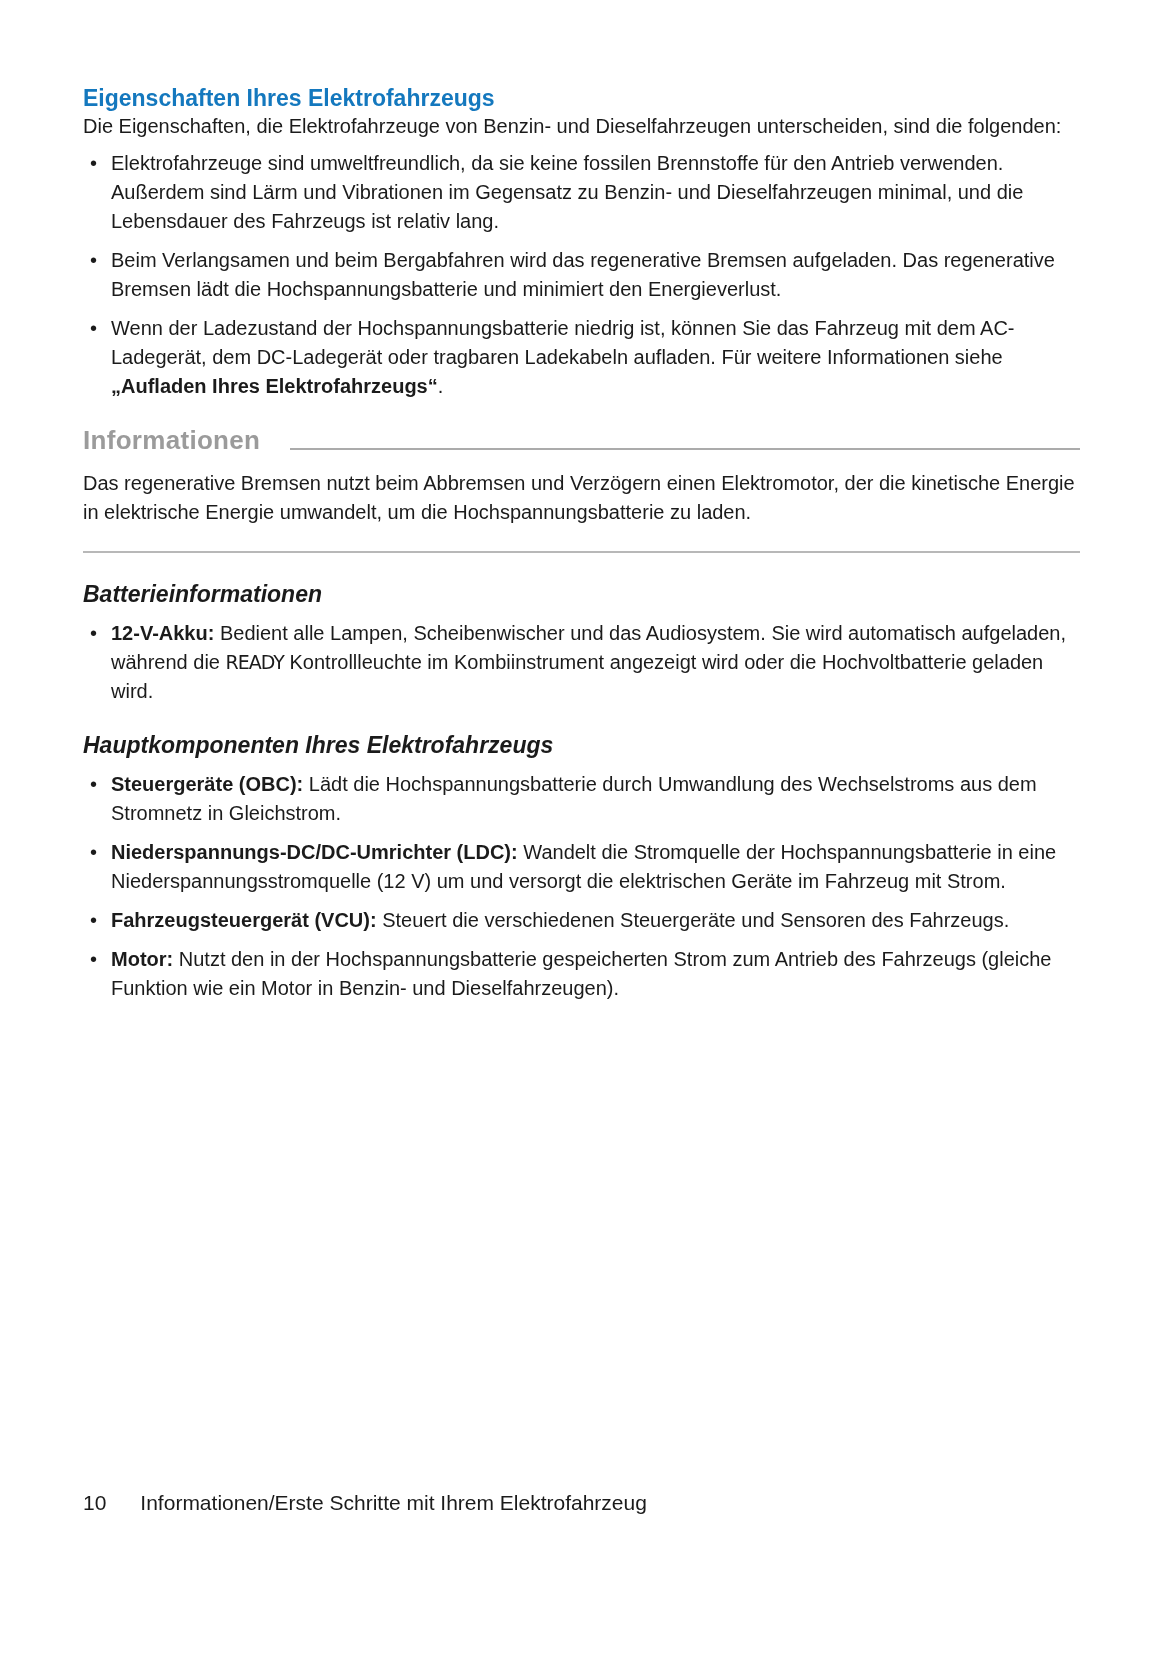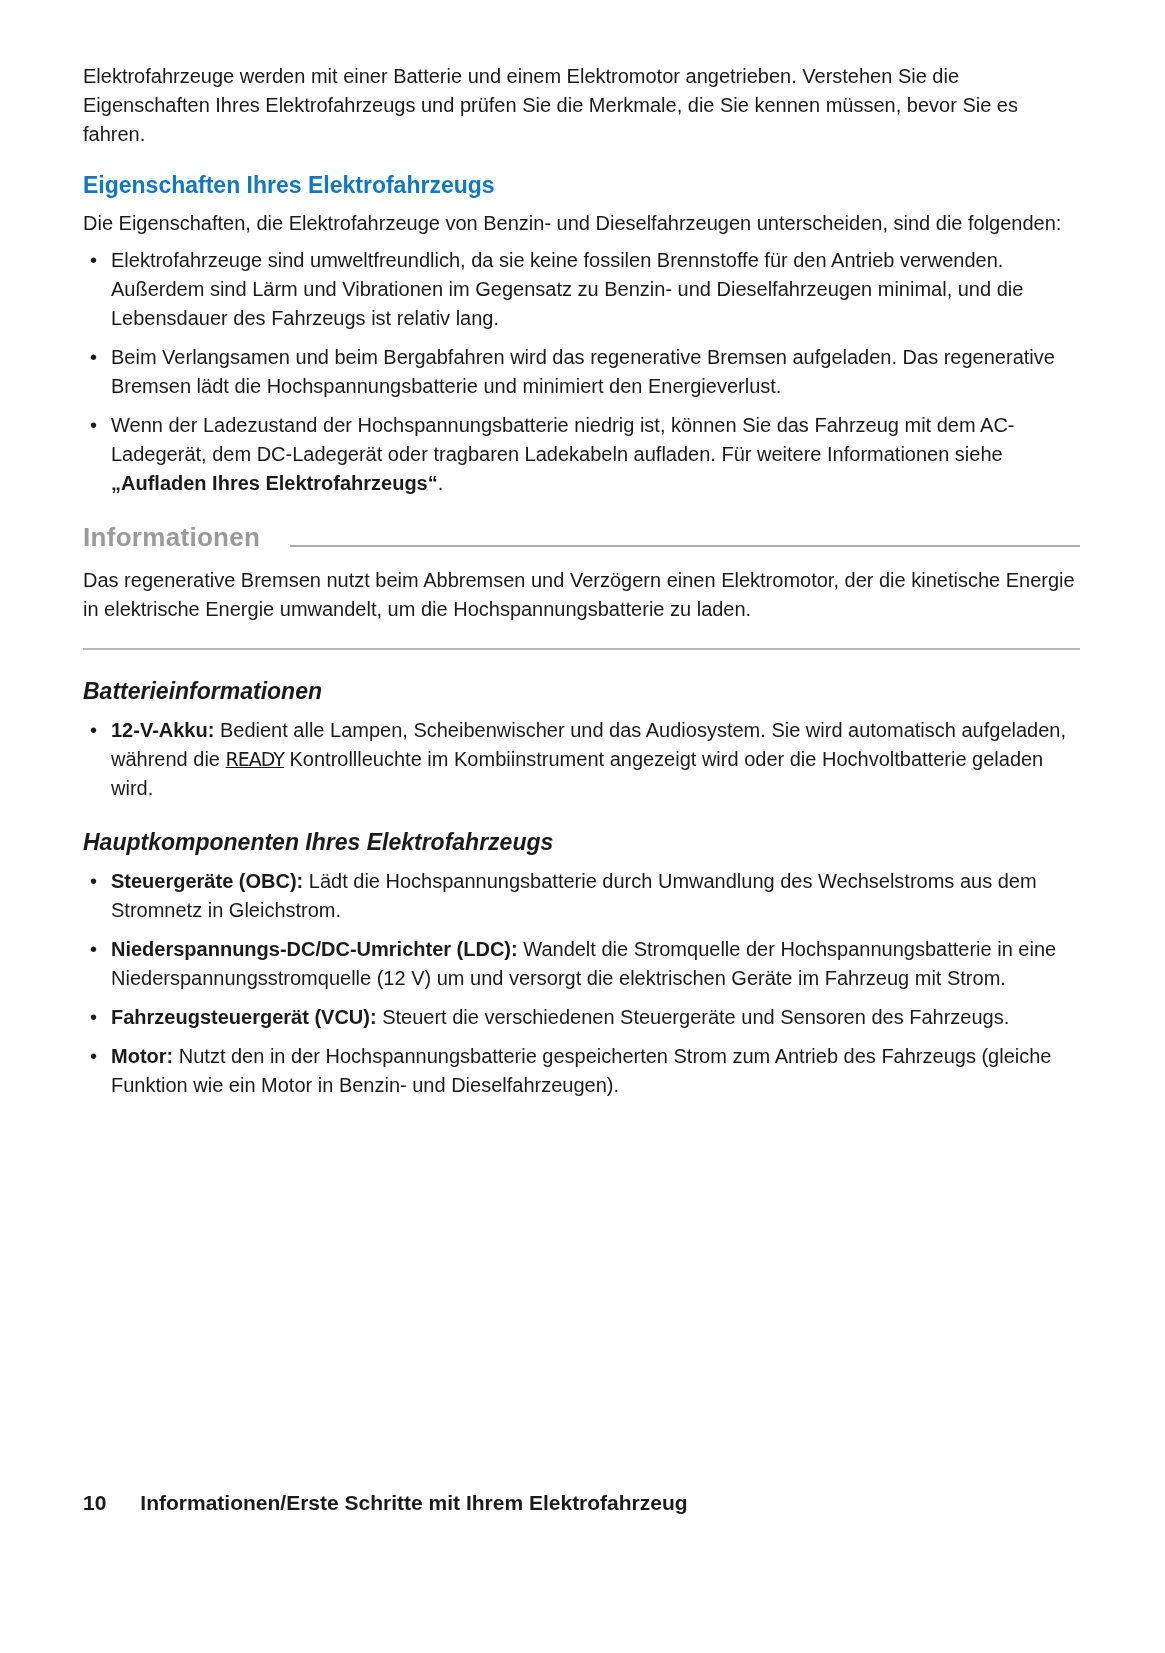--- a/index.html
+++ b/index.html
@@ -25,21 +25,20 @@
   .body {
     font-size: 20px;
     line-height: 1.45;
     margin-bottom: 8px;
   }
   .sec-heading {
     color: var(--accent-blue, #1478be);
     font-size: 23px;
     font-weight: bold;
     margin-top: 23px;
-    margin-bottom: 10px;
   }
   .sub-heading {
     font-size: 23px;
     font-weight: bold;
     font-style: italic;
     margin-top: 26px;
     margin-bottom: 11px;
   }
   ul.bullets { list-style: none; margin-top: 2px; }
   li.bullet {
@@ -77,41 +76,39 @@
   }
   hr.divider {
     border: none;
     border-top: 2px solid #b8b8b8;
     margin: 24px 0 28px 0;
   }
   .ready {
     letter-spacing: -1px;
     font-size: 19px;
     font-family: "DejaVu Sans", sans-serif;
-    text-decoration: underline;
   }
   .footer {
     position: absolute;
     left: 83px;
     bottom: 138px;
     display: flex;
     align-items: baseline;
     gap: 34px;
     font-size: 21px;
-    font-weight: bold;
+    font-weight: normal;
     color: #1b1b1b;
   }
 </style>
 </head>
 <body>
 
 <div class="page">
 
 
-  <p class="body">Elektrofahrzeuge werden mit einer Batterie und einem Elektromotor angetrieben. Verstehen Sie die Eigenschaften Ihres Elektrofahrzeugs und prüfen Sie die Merkmale, die Sie kennen müssen, bevor Sie es fahren.</p>
 
   <h2 class="sec-heading">Eigenschaften Ihres Elektrofahrzeugs</h2>
   <p class="body">Die Eigenschaften, die Elektrofahrzeuge von Benzin- und Dieselfahrzeugen unterscheiden, sind die folgenden:</p>
   <ul class="bullets">
     <li class="bullet"><span>Elektrofahrzeuge sind umweltfreundlich, da sie keine fossilen Brennstoffe für den Antrieb verwenden. Außerdem sind Lärm und Vibrationen im Gegensatz zu Benzin- und Dieselfahrzeugen minimal, und die Lebensdauer des Fahrzeugs ist relativ lang.</span></li>
     <li class="bullet"><span>Beim Verlangsamen und beim Bergabfahren wird das regenerative Bremsen aufgeladen. Das regenerative Bremsen lädt die Hochspannungsbatterie und minimiert den Energieverlust.</span></li>
     <li class="bullet"><span>Wenn der Ladezustand der Hochspannungsbatterie niedrig ist, können Sie das Fahrzeug mit dem AC-Ladegerät, dem DC-Ladegerät oder tragbaren Ladekabeln aufladen. Für weitere Informationen siehe </span><b>„Aufladen Ihres Elektrofahrzeugs“</b><span>.</span></li>
   </ul>
 
   <div class="info-row">

